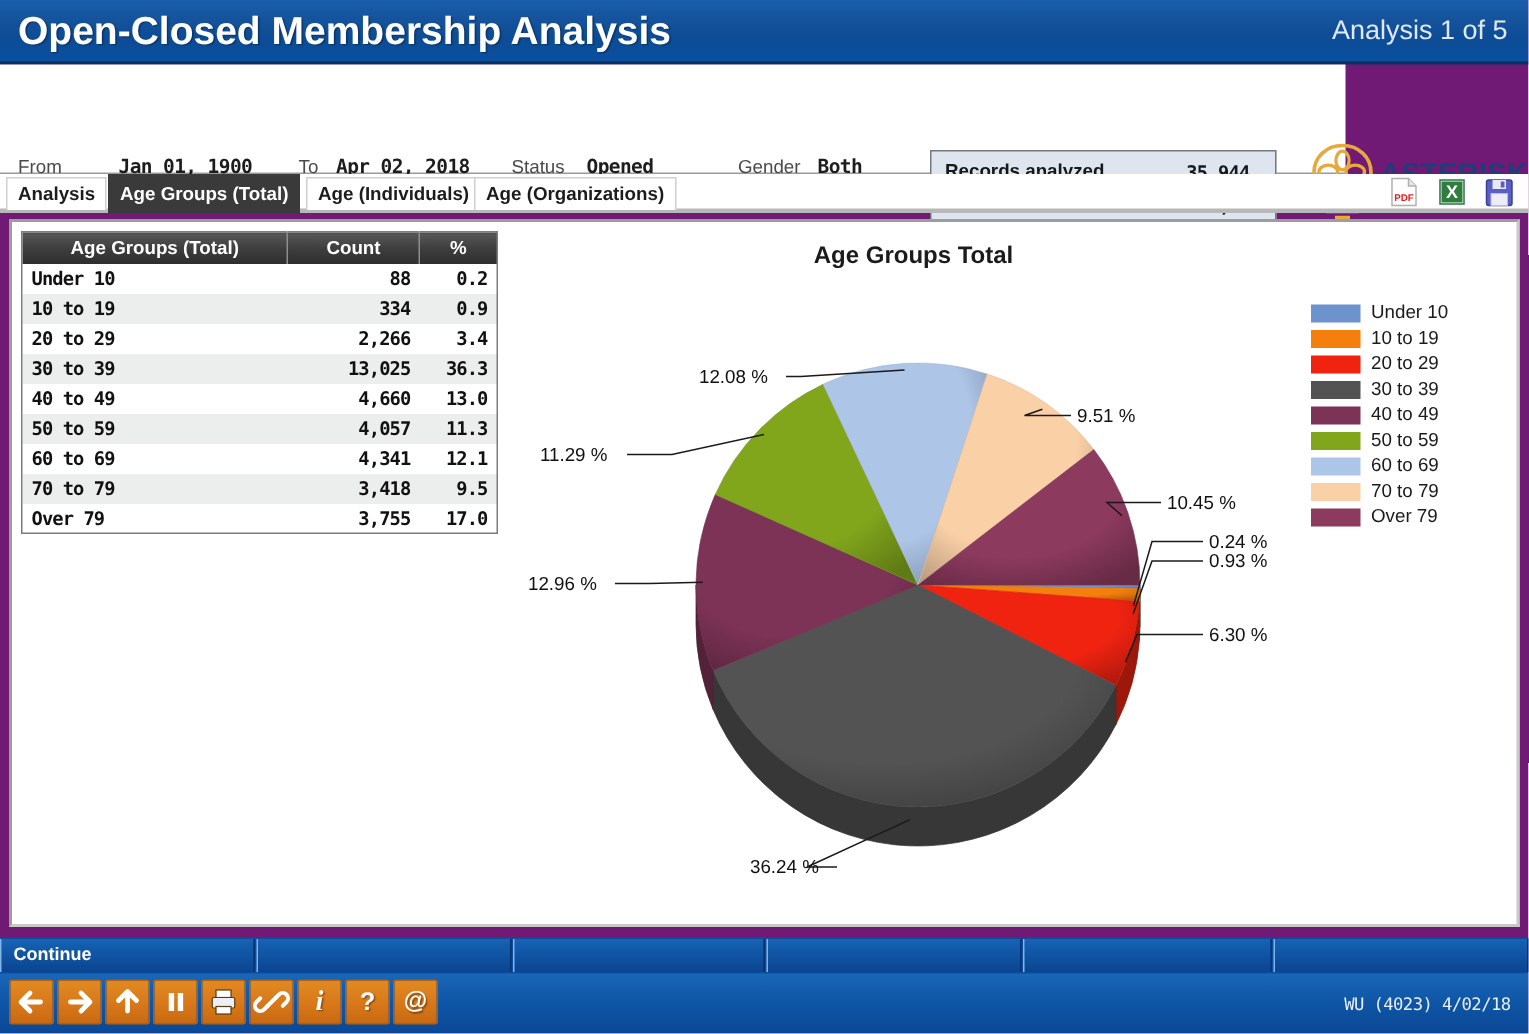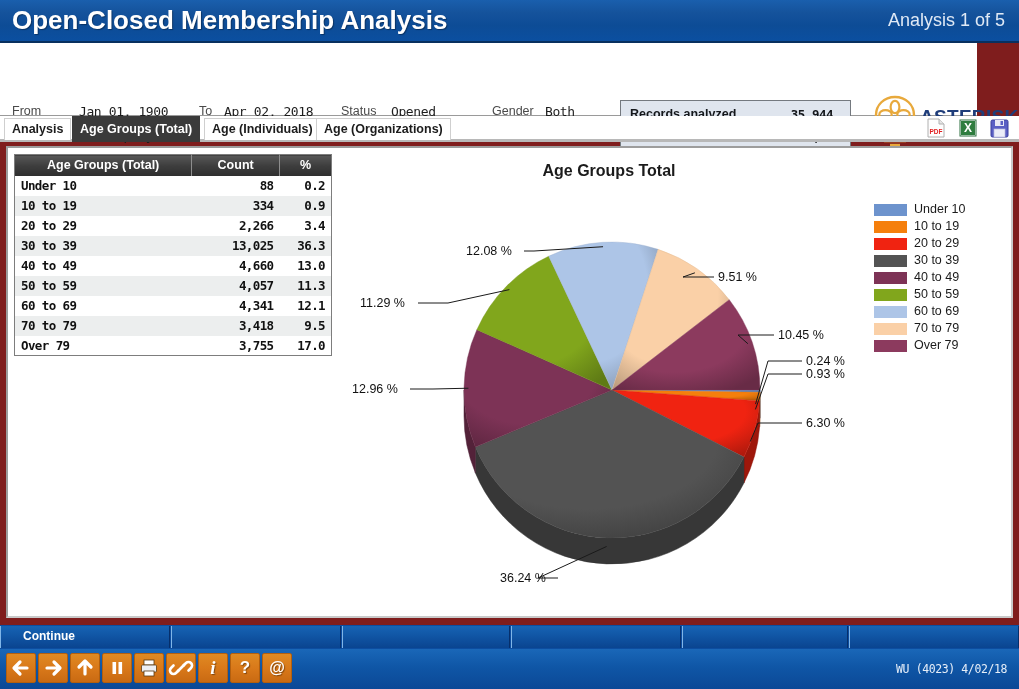--- a/index.html
+++ b/index.html
@@ -7,21 +7,21 @@
   html, body {
     margin: 0; padding: 0;
     width: 1019px; height: 689px;
     overflow: hidden;
     background: #ffffff;
     font-family: "Liberation Sans", sans-serif;
   }
   #app {
     position: relative;
     width: 1019px; height: 689px;
-    background: #7f1d1d;
+    background: #701a75;
   }
 
   
   .titlebar {
     position: absolute; left: 0; top: 0; width: 1019px; height: 43px;
     background: linear-gradient(to bottom, #1a5fad 0%, #15539c 30%, #0d4c96 62%, #0b4fa0 100%);
     border-bottom: 2px solid #08305f;
   }
   .titlebar-title {
     position: absolute; left: 12px; top: 5px;
@@ -29,31 +29,31 @@
     letter-spacing: 0px;
     text-shadow: 1px 1px 1px rgba(0,0,0,.35);
   }
   .titlebar-right {
     position: absolute; right: 14px; top: 10px;
     font-size: 18px; color: #dfe9f5;
   }
 
   
   .params {
-    position: absolute; left: 0; top: 43px; width: 977px; height: 73px;
+    position: absolute; left: 0; top: 43px; width: 897px; height: 73px;
     background: #ffffff;
     border-bottom: 1px solid #9a9a9a;
   }
   .plabel {
     position: absolute; font-size: 12.5px; color: #4a4a4a;
     font-family: "Liberation Sans", sans-serif;
   }
   .pvalue {
     position: absolute; font-size: 13px; color: #1d1d1d;
-    font-family: "DejaVu Sans Mono", monospace; font-weight: normal;
+    font-family: "DejaVu Sans Mono", monospace; font-weight: bold;
     letter-spacing: -0.4px;
   }
 
   
   .statsbox {
     position: absolute; left: 620px; top: 57px; width: 231px; height: 50px;
     background: #dfe5ee;
     border: 1px solid #74797f;
   }
   .statsbox .row { position: absolute; font-size: 12.5px; color: #15181c; }
@@ -155,21 +155,21 @@
   }
   .bbseg {
     position: absolute; top: 1px; height: 22px;
     background: linear-gradient(to bottom, #1763b4 0%, #1157a6 40%, #0a4490 100%);
     border-left: 1px solid #7fb5e8;
     border-right: 1px solid #062f6b;
     cursor: pointer;
   }
   .bbseg-label {
     position: absolute; left: 8px; top: 3px;
-    font-size: 12px; font-weight: bold; color: #ffffff; margin-left: 14px;
+    font-size: 12px; font-weight: bold; color: #ffffff;
   }
 
   
   .navbar {
     position: absolute; left: 0; top: 649px; width: 1019px; height: 40px;
     background: linear-gradient(to bottom, #1a67b8 0%, #0f56a6 45%, #0b4896 100%);
   }
   .navbtn {
     position: absolute; top: 4px; width: 30px; height: 30px;
     background: linear-gradient(to bottom, #e08a22 0%, #d9791a 50%, #c96a12 100%);

